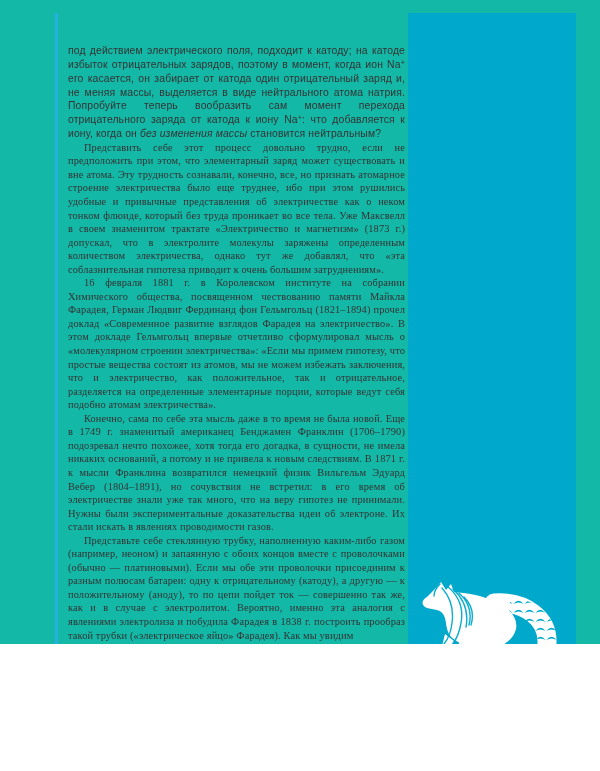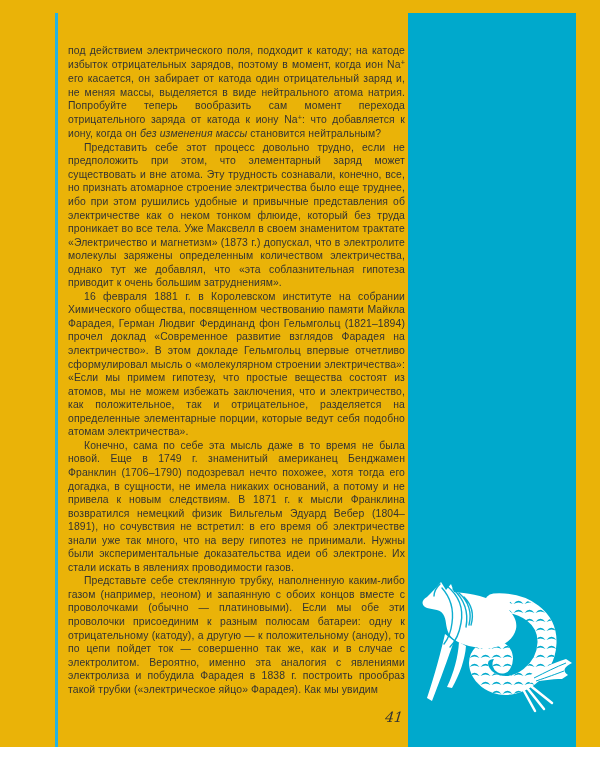--- a/index.html
+++ b/index.html
@@ -4,42 +4,42 @@
 <style>
   html, body { margin: 0; padding: 0; }
   body {
     width: 600px; height: 771px;
     background: #ffffff;
     font-family: "Liberation Sans", "DejaVu Sans", sans-serif;
     overflow: hidden;
   }
   .page {
     position: relative;
-    width: 600px; height: 747px;
-    background: #eab308;
+    width: 600px; height: 644px;
+    background: #14b8a6;
     overflow: hidden;
   }
   .left-rule {
     position: absolute;
     left: 55px; top: 13px;
     width: 3px; height: 739px;
     background: var(--rule-cyan, #25b2e2);
   }
   .text-column {
     position: absolute;
     left: 68px; top: 44px;
     width: 337px;
     color: var(--text-dark, #333333);
     font-size: 10.4px;
     line-height: 13.55px;
     text-align: justify;
     letter-spacing: 0.12px;
   }
   p.para { margin: 0; padding: 0; }
-  p.para.indent { text-indent: 16px; }
+  p.para.indent { text-indent: 16px; font-family: Liberation Serif, serif; }
   .ital { font-style: italic; }
   .sup { font-size: 70%; position: relative; top: -0.35em; }
   .page-number {
     position: absolute;
     left: 360px; top: 709px;
     width: 43px;
     text-align: right;
     font-family: "DejaVu Serif", serif;
     font-style: italic;
     font-size: 14px;

